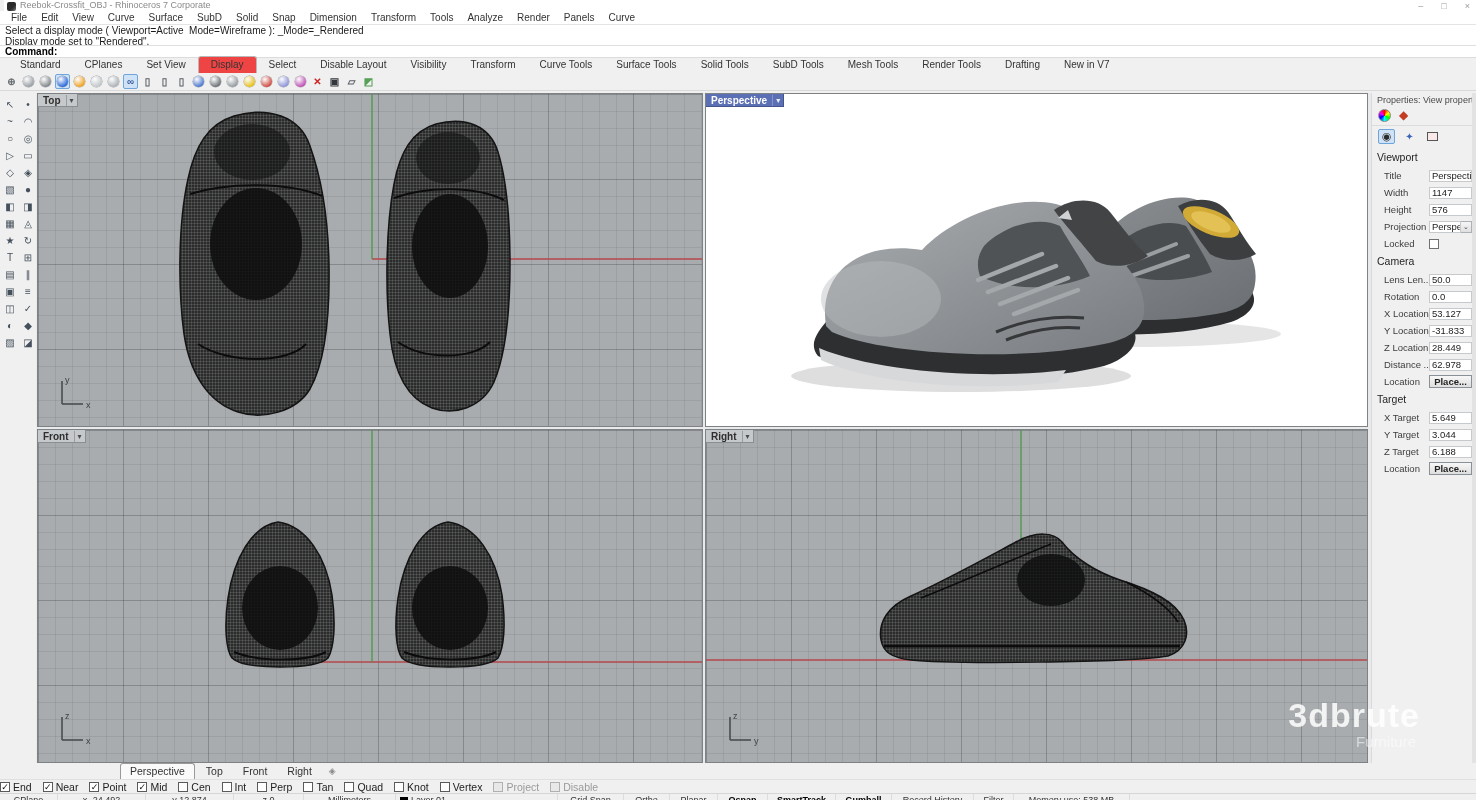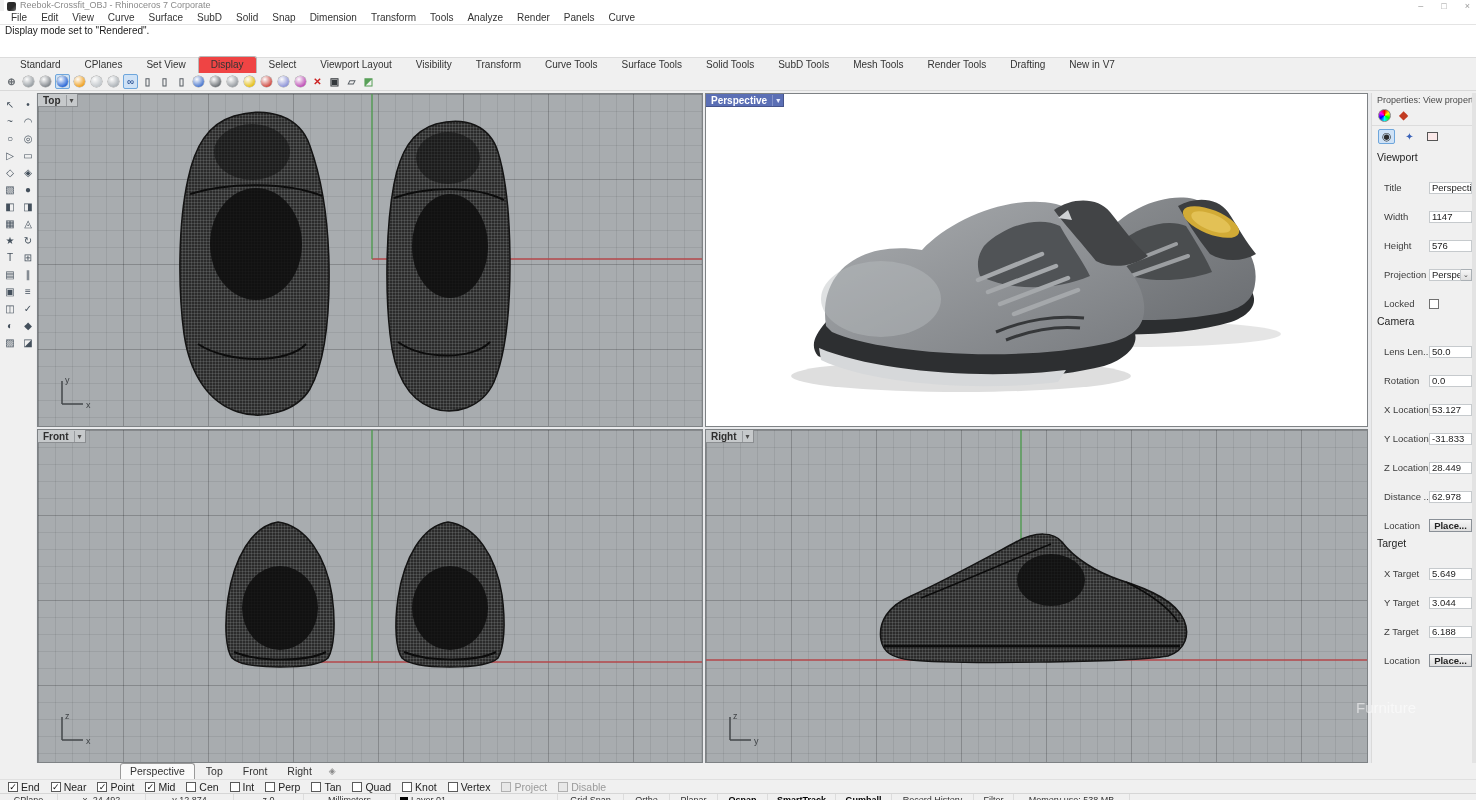--- a/index.html
+++ b/index.html
@@ -78,41 +78,41 @@
   .colorwheel{width:13px;height:13px;border-radius:50%;background:conic-gradient(#f00,#ff0,#0f0,#0ff,#00f,#f0f,#f00);border:1px solid #888;}
   .mat-glyph{font-size:12px;color:#c23b22;line-height:13px;}
   .psubtabs{display:flex;gap:6px;padding:3px 0 3px 6px;align-items:center;height:21px;}
   .subicon{width:17px;height:15px;display:flex;align-items:center;justify-content:center;font-size:11px;color:#333;}
   .subicon.pressed{background:#cfe2f6;border:1px solid #6ea6dc;border-radius:2px;}
   .subicon .cam{font-size:11px;color:#2b2b2b;}
   .subicon .lit{font-size:10px;color:#3a62b8;}
   .subicon .wp{width:11px;height:9px;border:1.5px solid #555;background:#fbe9e9;}
 
   .psec-title{font-size:10.5px;color:#1f1f1f;padding:4px 0 2px 5px;}
-  .prow{display:flex;align-items:center;height:13px;margin:16px 4px 1px 12px;}
+  .prow{display:flex;align-items:center;height:13px;margin:4px 4px 1px 12px;}
   .prow .lbl{width:45px;min-width:45px;font-size:9.5px;color:#3c3c3c;white-space:nowrap;overflow:hidden;}
   .prow .val{flex:1;background:#fff;border:1px solid #c6cacd;font-size:9.5px;height:12px;line-height:10px;padding:0 2px;display:none;white-space:nowrap;overflow:hidden;color:#222;}
   .prow .ddbtn,.prow .filebtn,.prow .pbtn,.prow .pchk{display:none;}
   .prow.type-text .val{display:block;}
   .prow.type-dropdown .val{display:block;}
   .prow.type-dropdown .ddbtn{display:flex;width:11px;height:12px;background:linear-gradient(#f6f6f6,#dfdfdf);border:1px solid #aab0b5;border-left:none;font-size:7px;align-items:center;justify-content:center;color:#444;}
   .prow.type-file .val{display:block;}
   .prow.type-file .filebtn{display:flex;width:13px;height:12px;background:linear-gradient(#f6f6f6,#dfdfdf);border:1px solid #aab0b5;margin-left:1px;font-size:8px;align-items:center;justify-content:center;color:#333;line-height:6px;}
   .prow.type-button .pbtn{display:block;flex:1;background:linear-gradient(#f7f7f7,#dedede);border:1px solid #8a9097;font-size:9.5px;font-weight:bold;text-align:center;height:13px;line-height:12px;color:#222;}
   .prow.type-checkbox .pchk{display:flex;width:10px;height:10px;background:#fff;border:1px solid #707070;align-items:center;justify-content:center;font-size:9px;color:#222;}
   .prow.checked .pchk::after{content:"✓";}
   .panel::after{content:"";position:absolute;right:0;top:0;width:4px;height:670px;background:#e3e3e3;}
 
   
   .vtabs{position:absolute;left:0;top:763px;width:1476px;height:16px;background:#f0f0f0;display:flex;align-items:flex-end;padding-left:120px;gap:2px;}
   .vtab{font-size:10.5px;color:#333;padding:1px 9px 2px;line-height:12px;}
   .vtab.active{background:#fafafa;border:1px solid #9a9a9a;border-bottom:none;border-radius:3px 3px 0 0;}
   .vtab-icon{font-size:9px;color:#8a8a8a;padding:0 6px 3px;}
 
-  .osnapbar{position:absolute;left:0;top:779px;width:1476px;height:14px;background:#f0f0f0;display:flex;align-items:center;gap:11px;padding-left:8px;border-top:1px solid #e0e0e0;}
+  .osnapbar{position:absolute;left:0;top:779px;width:1476px;height:14px;background:#f0f0f0;display:flex;align-items:center;gap:11px;border-top:1px solid #e0e0e0;}
   .osnap{display:flex;align-items:center;gap:3px;font-size:10.5px;color:#222;}
   .osnap .cb{width:10px;height:10px;background:#fff;border:1px solid #5a5a5a;display:flex;align-items:center;justify-content:center;font-size:9px;color:#111;}
   .osnap.checked .cb::after{content:"✓";}
   .osnap.disabled{color:#9a9a9a;}
   .osnap.disabled .cb{background:#e8e8e8;border-color:#b0b0b0;}
 
   .statusbar{position:absolute;left:0;top:793px;width:1476px;height:14px;background:#f0f0f0;display:flex;align-items:center;border-top:1px solid #d6d6d6;}
   .cell{font-size:9px;color:#333;text-align:center;border-right:1px solid #dcdcdc;height:14px;line-height:13px;display:flex;align-items:center;justify-content:center;gap:3px;padding:0 4px;overflow:hidden;white-space:nowrap;}
   .cell.bold{font-weight:bold;color:#000;}
   .cell .sw{display:none;width:8px;height:8px;background:var(--sw,#000);}
@@ -155,30 +155,32 @@
       <span class="menu-item">Dimension</span>
       <span class="menu-item">Transform</span>
       <span class="menu-item">Tools</span>
       <span class="menu-item">Analyze</span>
       <span class="menu-item">Render</span>
       <span class="menu-item">Panels</span>
       <span class="menu-item">Curve</span>
   </div>
 
   <div class="cmdarea">
+    <div class="cmdline">Select a display mode ( Viewport=Active  Mode=Wireframe ): _Mode=_Rendered</div>
     <div class="cmdline">Display mode set to "Rendered".</div>
+    <div class="cmdprompt">Command:</div>
   </div>
 
   <div class="tabrow">
     <span class="ttab">Standard</span>
       <span class="ttab">CPlanes</span>
       <span class="ttab">Set View</span>
       <span class="ttab active">Display</span>
       <span class="ttab">Select</span>
-      <span class="ttab">Viewport Layout</span>
+      <span class="ttab">Disable Layout</span>
       <span class="ttab">Visibility</span>
       <span class="ttab">Transform</span>
       <span class="ttab">Curve Tools</span>
       <span class="ttab">Surface Tools</span>
       <span class="ttab">Solid Tools</span>
       <span class="ttab">SubD Tools</span>
       <span class="ttab">Mesh Tools</span>
       <span class="ttab">Render Tools</span>
       <span class="ttab">Drafting</span>
       <span class="ttab">New in V7</span>
@@ -804,16 +806,17 @@
       </span>
 
       <span class="cell">
 
         <span>Memory use: 538 MB</span>
       </span>
 
   </div>
 
   <div class="watermark">
+    <div class="wm1">3dbrute</div>
     <div class="wm2">Furniture</div>
   </div>
 
 </div>
 
 </body></html>

